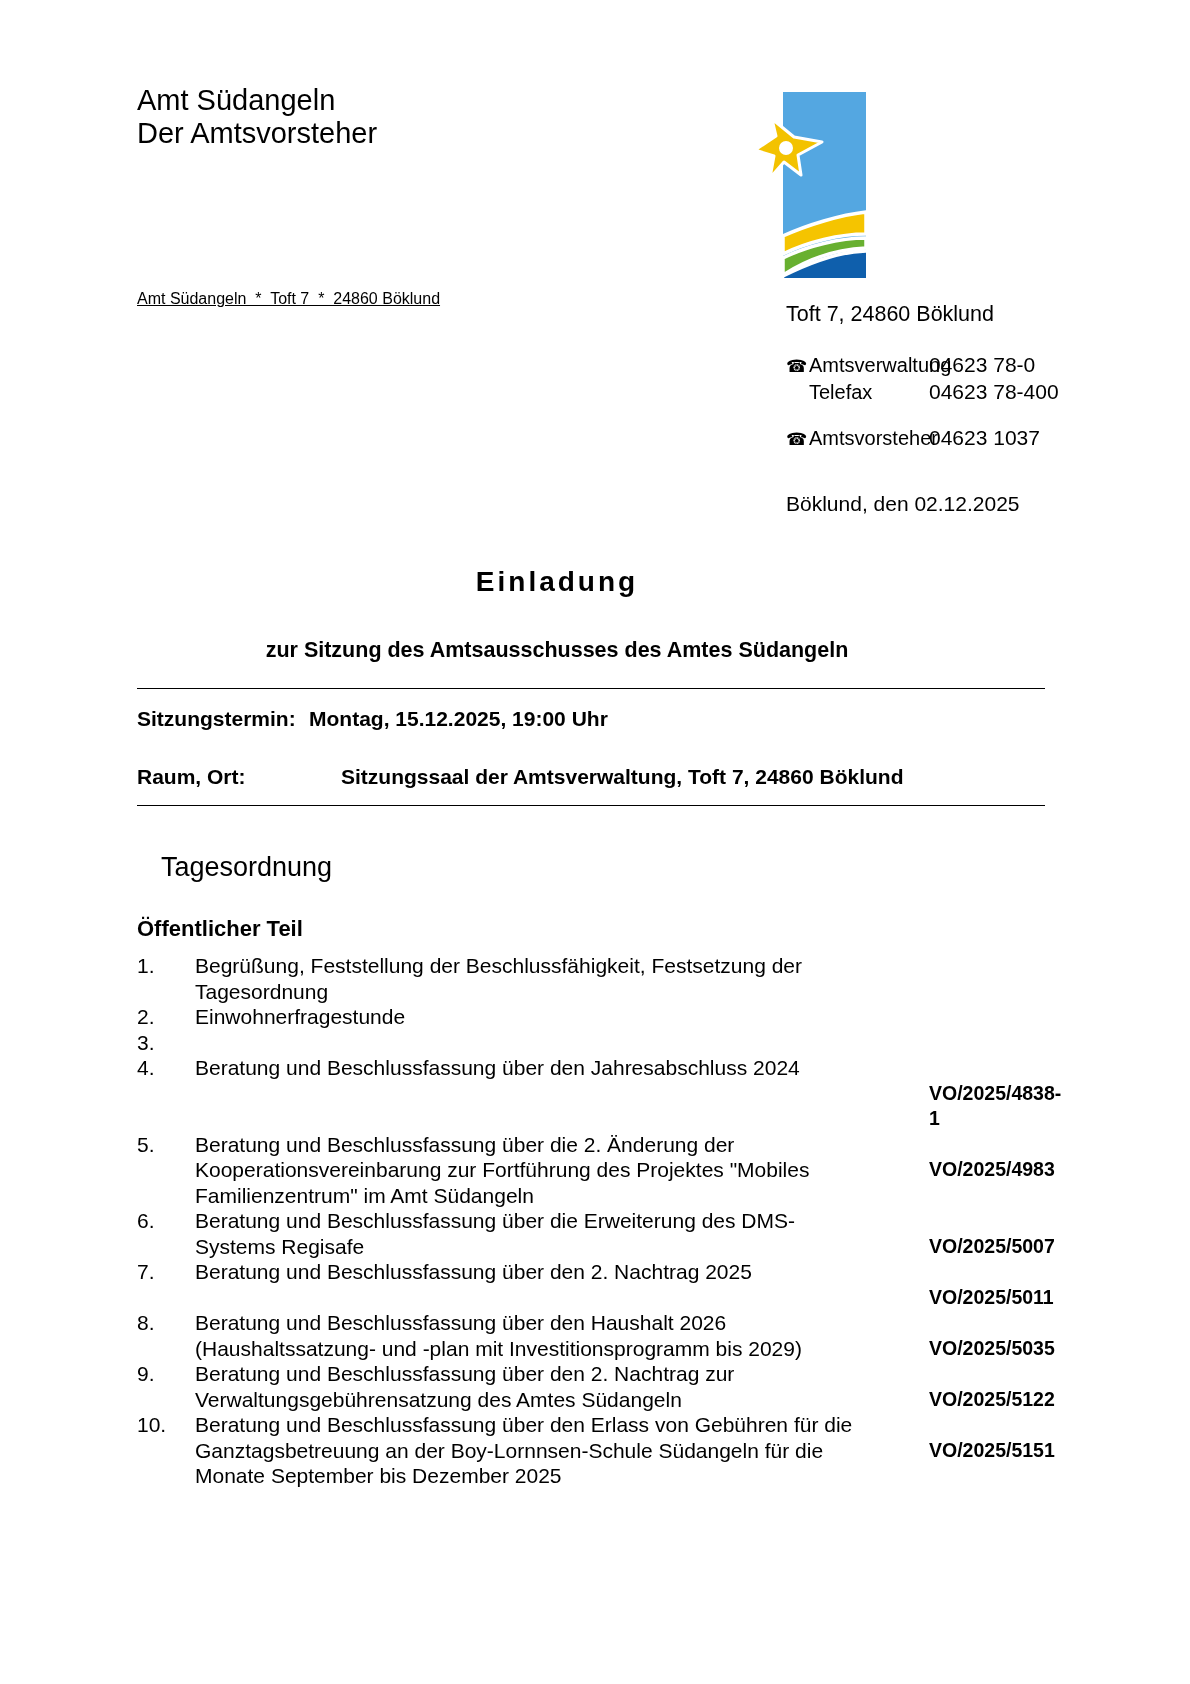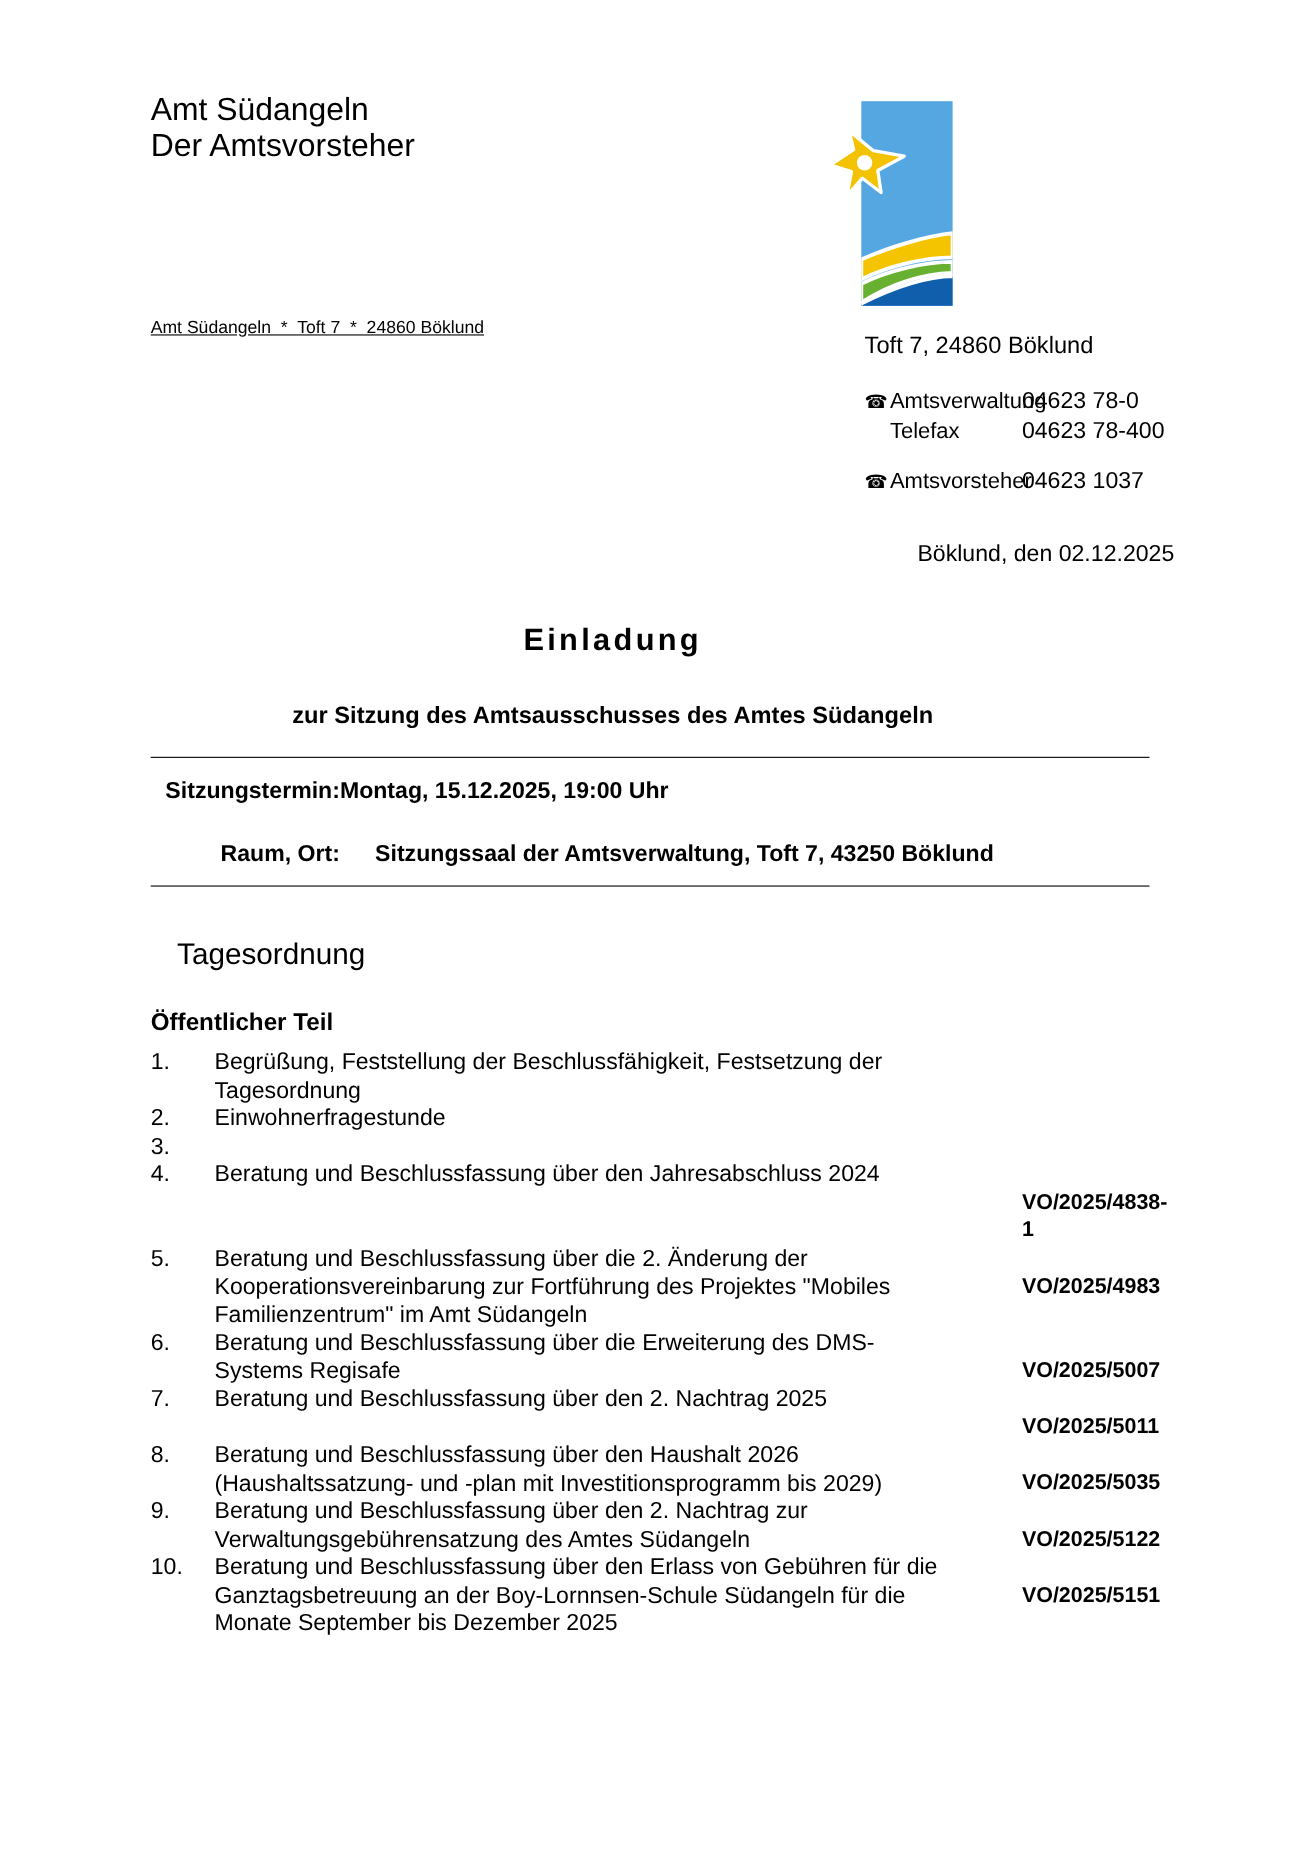--- a/index.html
+++ b/index.html
@@ -11,31 +11,31 @@
   .sender{position:absolute;left:137px;top:290px;font-size:16px;text-decoration:underline;white-space:pre;}
 
   .contact{position:absolute;left:786px;top:301px;}
   .contact-address{font-size:21.5px;line-height:26px;}
   .contact-rows{margin-top:25px;}
   .contact-row{display:flex;align-items:baseline;line-height:26px;}
   .contact-row.gap{margin-top:20px;}
   .c-icon{width:23px;font-size:17px;font-family:"DejaVu Sans",sans-serif;}
   .c-label{width:120px;font-size:20px;}
   .c-number{font-size:21px;}
-  .dateline{position:absolute;left:786px;top:492px;font-size:21px;margin-left:48px;}
+  .dateline{position:absolute;left:786px;top:492px;font-size:21px;}
 
   .title-block{position:absolute;left:137px;top:566px;width:840px;text-align:center;}
   .doc-title{font-size:28px;font-weight:bold;letter-spacing:3px;}
   .doc-subtitle{position:absolute;left:137px;top:638px;width:840px;text-align:center;font-size:21.5px;font-weight:bold;}
 
   .rule{position:absolute;left:137px;width:908px;height:0;border-top:1.6px solid #000;}
   .rule1{top:688px;}
   .rule2{top:805px;}
 
-  .meeting{position:absolute;left:137px;top:706px;width:908px;text-align:right;}
+  .meeting{position:absolute;left:137px;top:706px;width:908px;}
   .meeting-row{display:flex;font-weight:bold;font-size:21px;line-height:26px;}
   .meeting-row + .meeting-row{margin-top:32px;gap:32px;}
   .m-label{width:172px;flex:none;}
 
   .agenda-heading{position:absolute;left:137px;top:852px;font-size:27px;margin-left:24px;}
   .agenda-section{position:absolute;left:137px;top:916px;font-size:22px;font-weight:bold;}
 
   .agenda{position:absolute;left:137px;top:953px;width:928px;}
   .agenda-row{display:flex;align-items:flex-start;font-size:21px;line-height:25.5px;}
   .a-no{width:58px;flex:none;}
@@ -100,21 +100,21 @@
 
   <div class="rule rule1"></div>
 
   <div class="meeting">
     <div class="meeting-row">
       <span class="m-label">Sitzungstermin:</span>
       <span class="m-value">Montag, 15.12.2025, 19:00 Uhr</span>
     </div>
     <div class="meeting-row">
       <span class="m-label">Raum, Ort:</span>
-      <span class="m-value">Sitzungssaal der Amtsverwaltung, Toft 7, 43250 Böklund</span>
+      <span class="m-value">Sitzungssaal der Amtsverwaltung, Toft 7, 24860 Böklund</span>
     </div>
   </div>
 
   <div class="rule rule2"></div>
 
   <div class="agenda-heading">Tagesordnung</div>
   <div class="agenda-section">Öffentlicher Teil</div>
 
   <div class="agenda" id="agenda-list">
       <div class="agenda-row">

